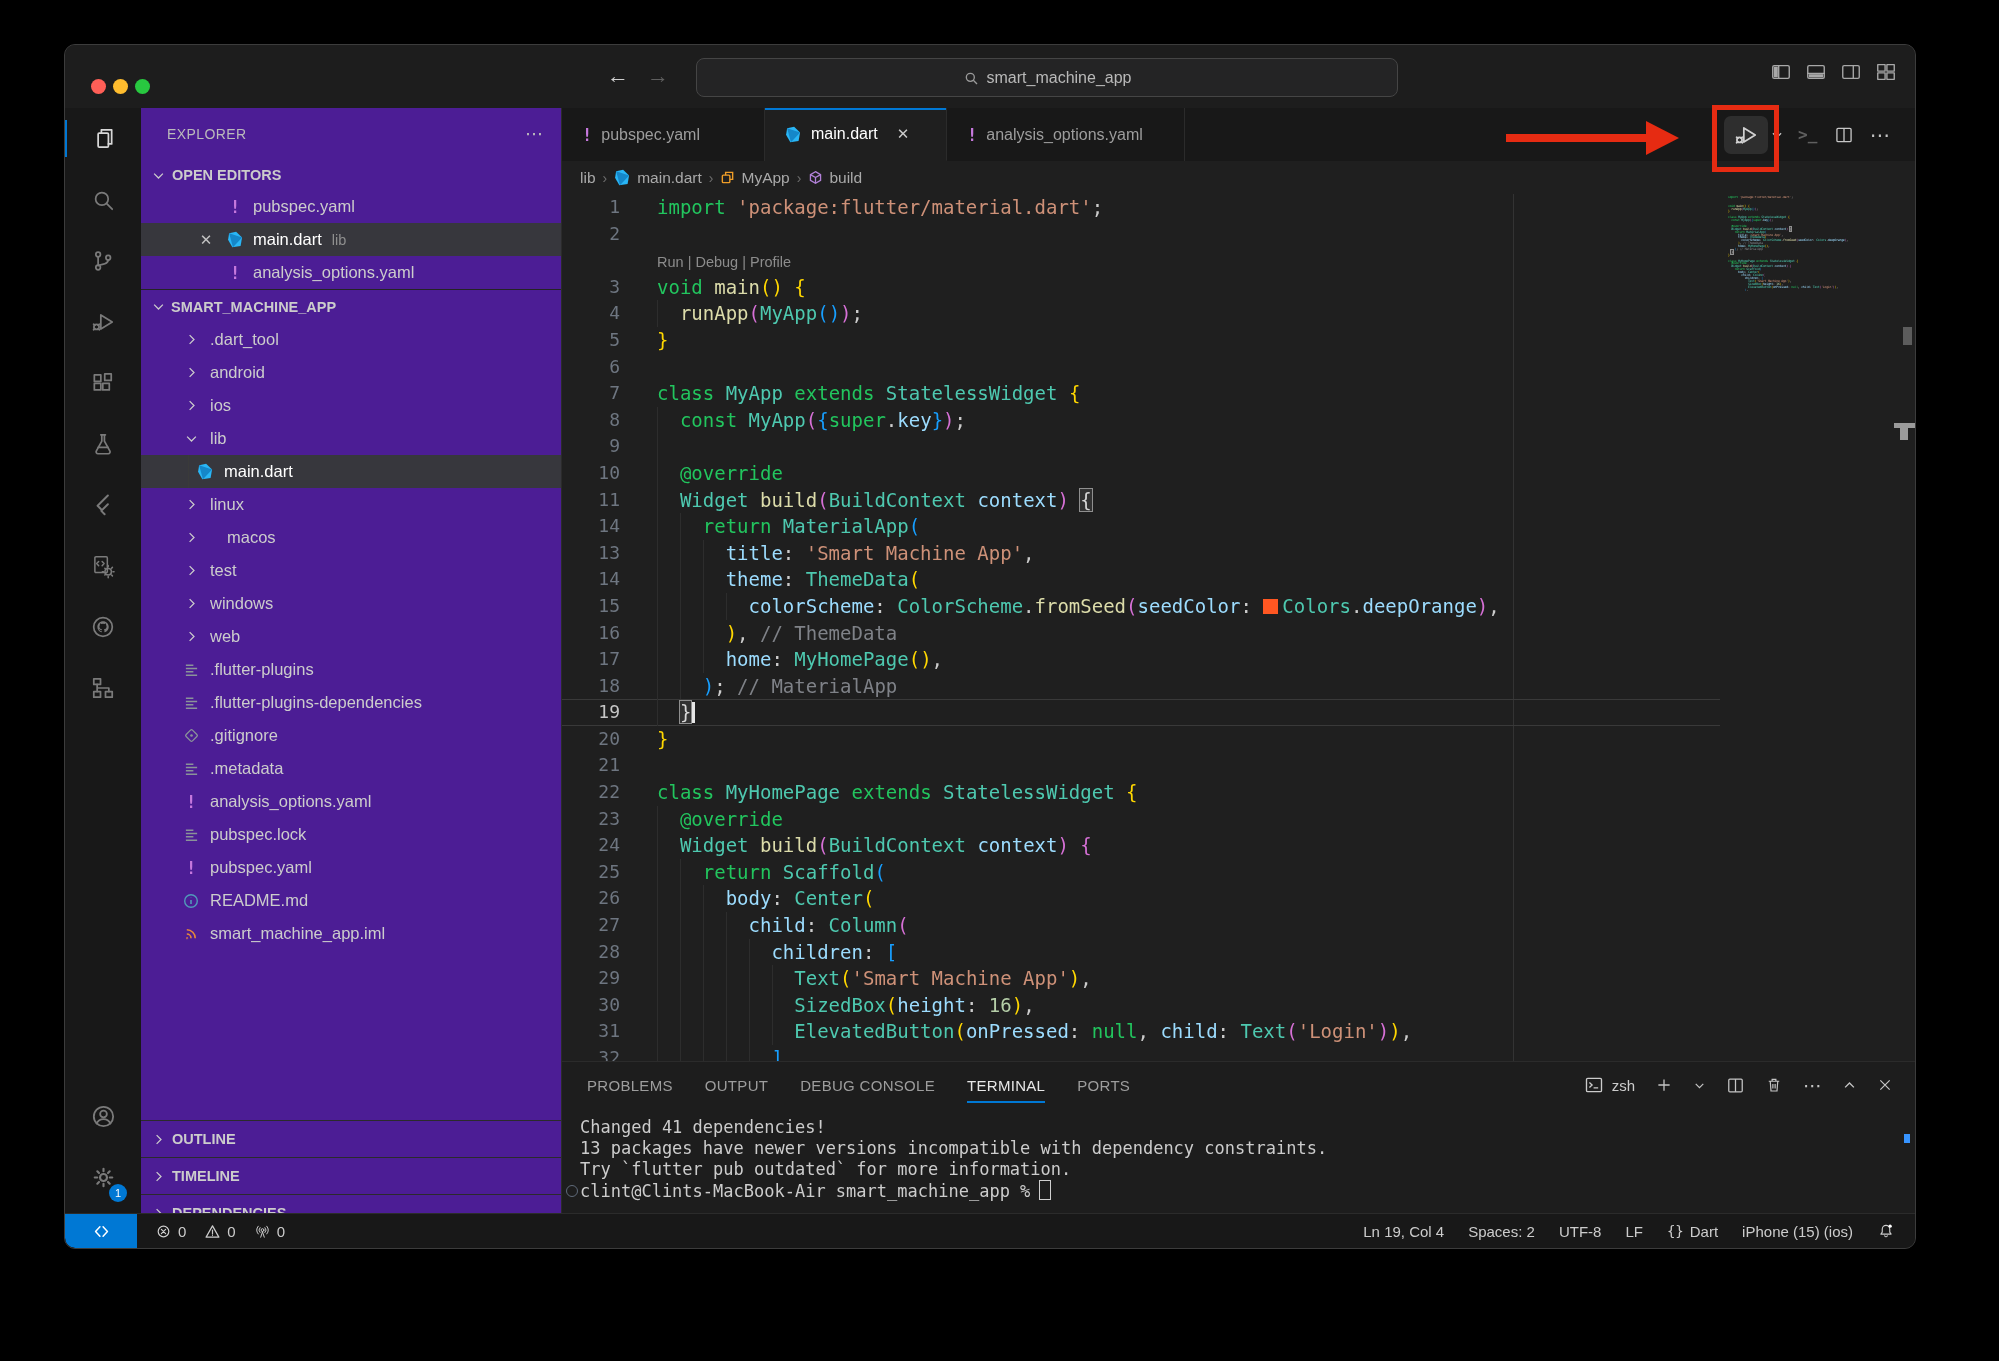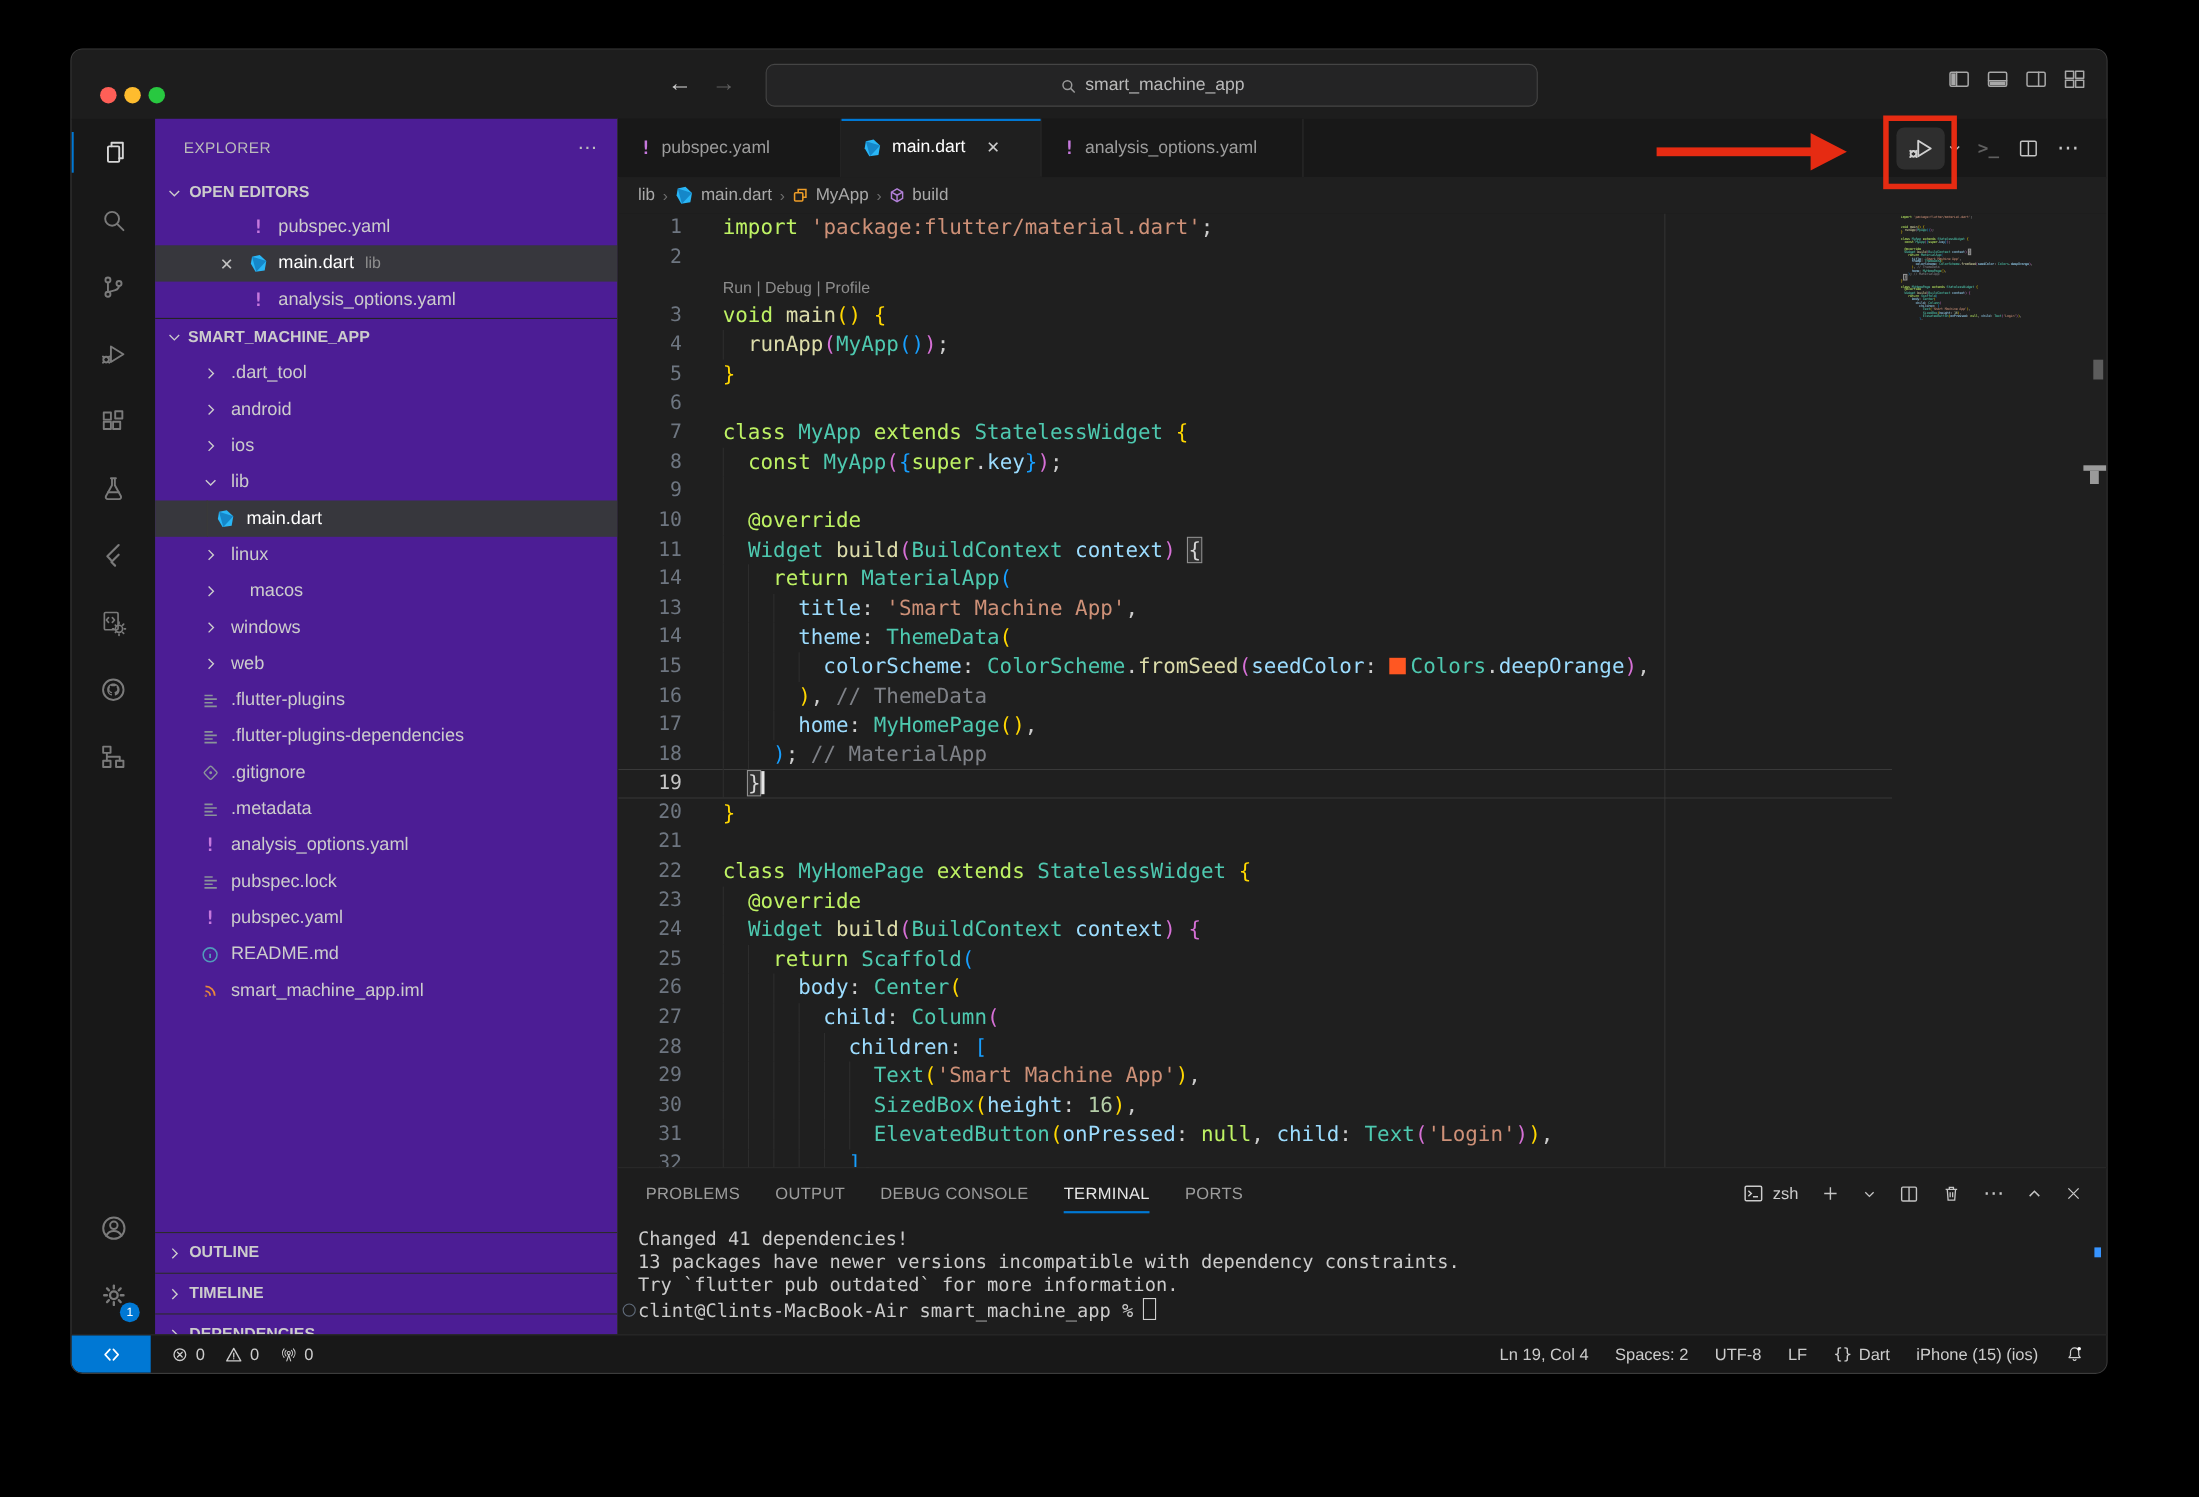--- a/index.html
+++ b/index.html
@@ -56,21 +56,21 @@
   .bc-item{display:flex;align-items:center;gap:6px;}
   
   .code-area{position:absolute;left:0;right:0;top:86px;bottom:152px;overflow:hidden;background:#1f1f1f;}
   .code-line{position:relative;height:26.6px;line-height:26.6px;white-space:pre;
              font-family:"DejaVu Sans Mono","Liberation Mono",monospace;font-size:19px;padding-left:95px;margin-right:195px;}
   .code-line .ln{position:absolute;left:0;top:0;width:58px;text-align:right;color:#6e7681;font-size:18px;}
   .code-line.current .ln{color:#c6c6c6;}
   .code-line.current{box-shadow:inset 0 1px 0 #393939, inset 0 -1px 0 #393939;}
   .guide{position:absolute;top:0;bottom:0;width:1px;background:#2d2d2d;}
   .lens-text{color:#8c8c8c;font-size:14.5px;font-family:"Liberation Sans",sans-serif;}
-  .tk-kw{color:#bef264}.tk-ty{color:#4ec9b0}.tk-fn{color:#dcdcaa}.tk-pr{color:#9cdcfe}.tk-st{color:#ce9178}
+  .tk-kw{color:#22c55e}.tk-ty{color:#4ec9b0}.tk-fn{color:#dcdcaa}.tk-pr{color:#9cdcfe}.tk-st{color:#ce9178}
   .tk-nu{color:#b5cea8}.tk-cm{color:#7f8288}.tk-pl{color:#cccccc}
   .tk-b1{color:#ffd700}.tk-b2{color:#d670d6}.tk-b3{color:#179fff}
   .tk-bm{color:#d8d8d8;outline:1.5px solid #8f8f8f;background:rgba(120,120,120,.22);}
   .tk-sw{display:inline-block;width:15px;height:15px;background:#ff5722;vertical-align:-1px;margin-right:4px;}
   .caret{display:inline-block;width:2.5px;height:21px;background:#e6e6e6;vertical-align:-4px;margin-left:1px;}
   .ruler{position:absolute;top:0;bottom:0;left:951px;width:1px;background:#333333;}
   
   .minimap{position:absolute;top:2px;right:22px;width:165px;overflow:hidden;}
   .mm-line{height:2.9px;line-height:2.9px;white-space:pre;font-family:"DejaVu Sans Mono",monospace;font-size:3.1px;letter-spacing:-0.2px;}
   .ov-mark1{position:absolute;right:3px;top:133px;width:9px;height:18px;background:#5c5c5c;}
@@ -348,20 +348,28 @@
             </span>
             <span style="margin-left:7px;">linux</span>
           </div>
           <div class="row" style="padding-left: 38px; position: relative;">
             <span class="chev">
               <svg width="15" height="15" viewBox="0 0 24 24" fill="none" stroke="currentColor" stroke-width="2">
                 <path d="M9 5l7 7-7 7"></path>
               </svg>
             </span>
             <span style="margin-left:24px;">macos</span>
+          </div>
+          <div class="row" style="padding-left: 38px; position: relative;">
+            <span class="chev">
+              <svg width="15" height="15" viewBox="0 0 24 24" fill="none" stroke="currentColor" stroke-width="2">
+                <path d="M9 5l7 7-7 7"></path>
+              </svg>
+            </span>
+            <span style="margin-left:7px;">test</span>
           </div>
           <div class="row" style="padding-left: 38px; position: relative;">
             <span class="chev">
               <svg width="15" height="15" viewBox="0 0 24 24" fill="none" stroke="currentColor" stroke-width="2">
                 <path d="M9 5l7 7-7 7"></path>
               </svg>
             </span>
             <span style="margin-left:7px;">windows</span>
           </div>
           <div class="row" style="padding-left: 38px; position: relative;">

